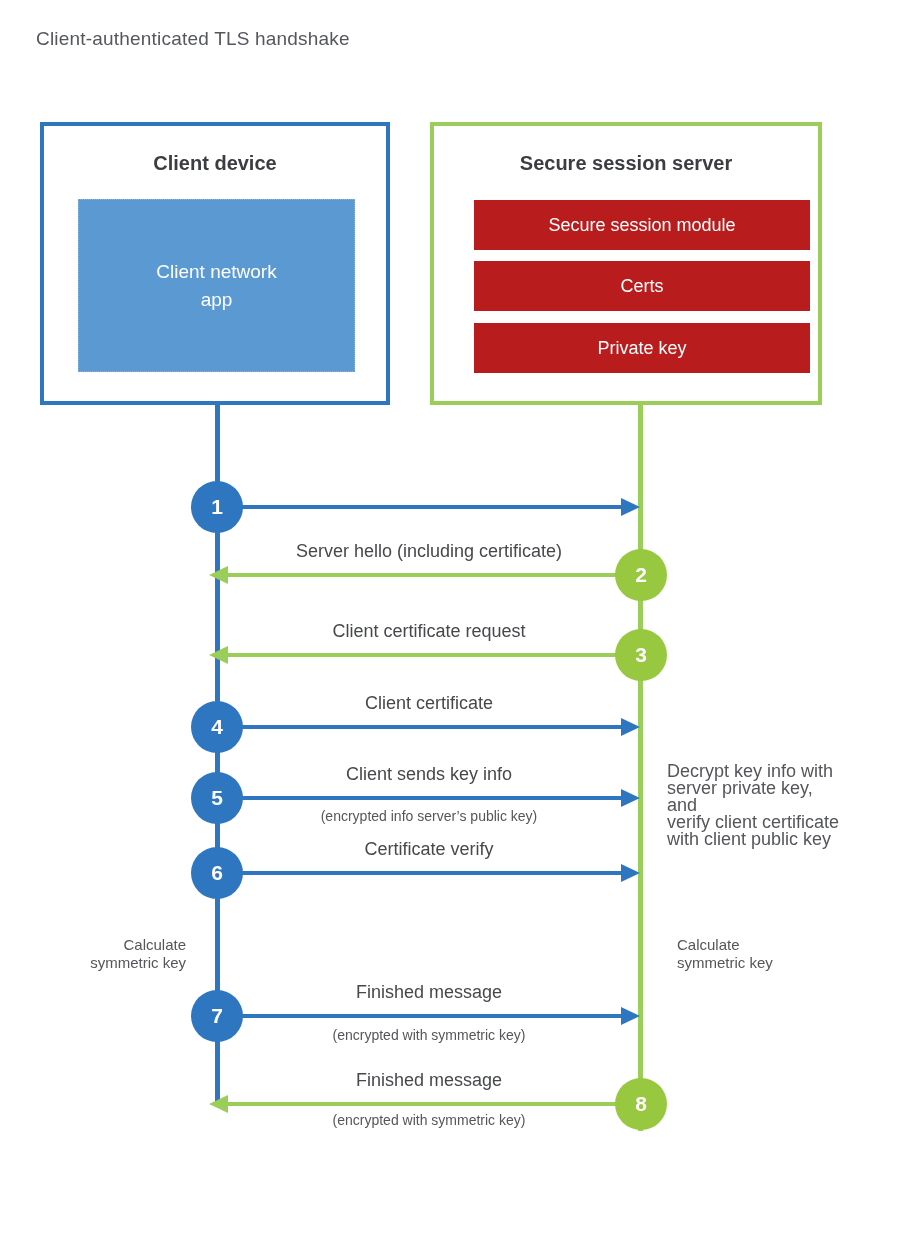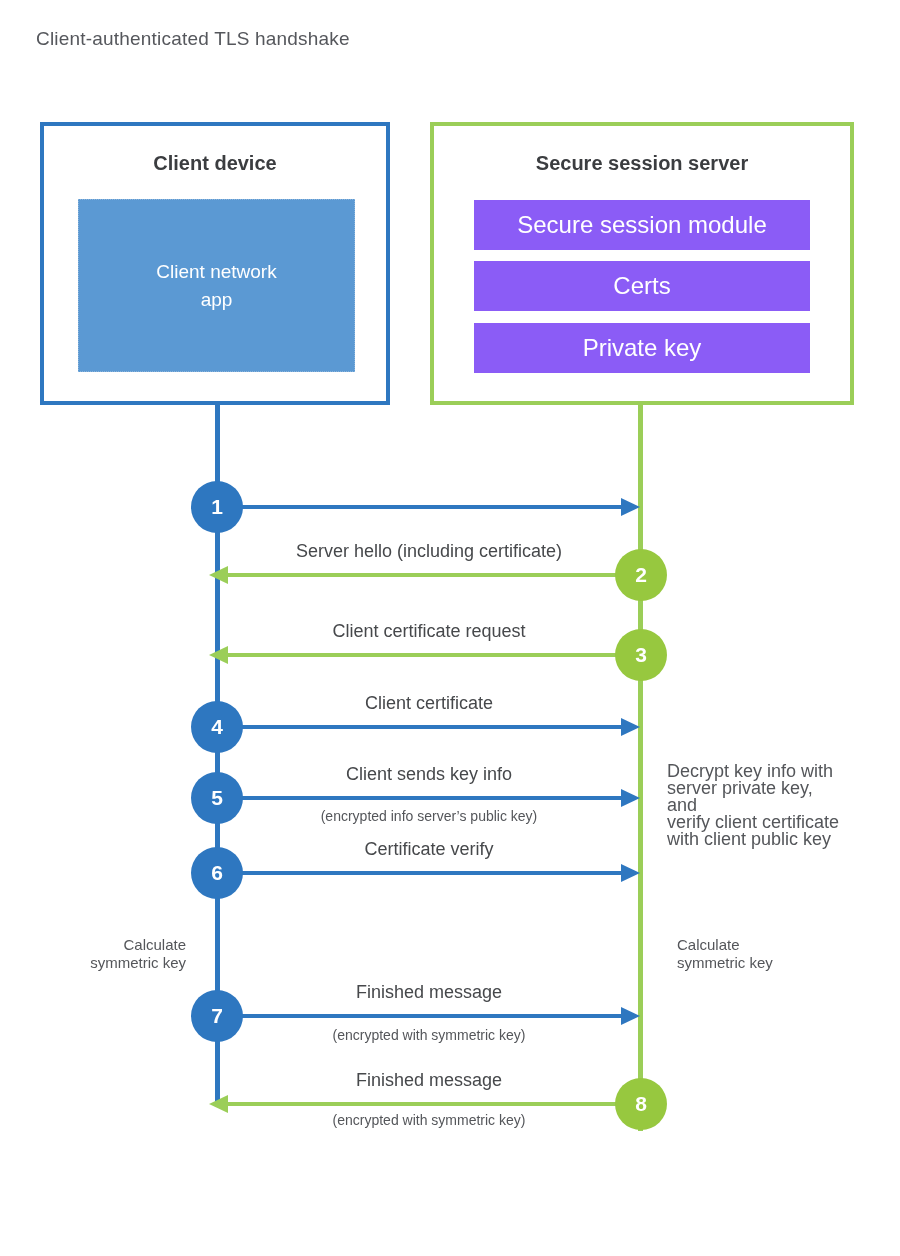--- a/index.html
+++ b/index.html
@@ -5,30 +5,30 @@
   html,body{margin:0;padding:0;background:#ffffff;}
   body{font-family:"Liberation Sans","DejaVu Sans",sans-serif;}
   .canvas{position:relative;width:900px;height:1256px;background:#ffffff;overflow:hidden;}
 
   .title{position:absolute;left:36px;top:28px;margin:0;font-size:19px;font-weight:400;
          color:#55575c;letter-spacing:0.2px;}
 
   
   .box{position:absolute;box-sizing:border-box;background:#ffffff;padding-left:40px;}
   .client-box{left:40px;top:122px;width:350px;height:283px;border:4px solid #2e77c0;}
-  .server-box{left:430px;top:122px;width:424px;height:283px;border:4px solid #9bce58;}
+  .server-box{left:430px;top:122px;width:392px;height:283px;border:4px solid #9bce58;}
   .box-title{position:absolute;left:0;top:26px;width:100%;text-align:center;
              font-size:20px;font-weight:700;color:#3b3d40;}
   .client-app{position:absolute;left:34px;top:73px;width:277px;height:173px;
               background:#5b99d3;border:1px dotted #8ab4dc;box-sizing:border-box;
               display:flex;align-items:center;justify-content:center;text-align:center;
               color:#ffffff;font-size:19px;line-height:28px;white-space:pre-line;}
-  .server-bar{position:absolute;left:40px;width:336px;height:50px;background:#8b5cf6;
+  .server-bar{position:absolute;left:40px;width:336px;height:50px;background:#b91c1c;
               display:flex;align-items:center;justify-content:center;
-              color:#ffffff;font-size:24px;}
+              color:#ffffff;font-size:18px;}
   .bar-0{top:74px;} .bar-1{top:135px;} .bar-2{top:197px;}
 
   
   .lifeline{position:absolute;width:5px;}
   .blue-line{left:215px;top:405px;height:697px;background:#2e77c0;}
   .green-line{left:638px;top:405px;height:726px;background:#9bce58;}
 
   
   .circle{position:absolute;width:52px;height:52px;border-radius:50%;
           display:flex;align-items:center;justify-content:center;

